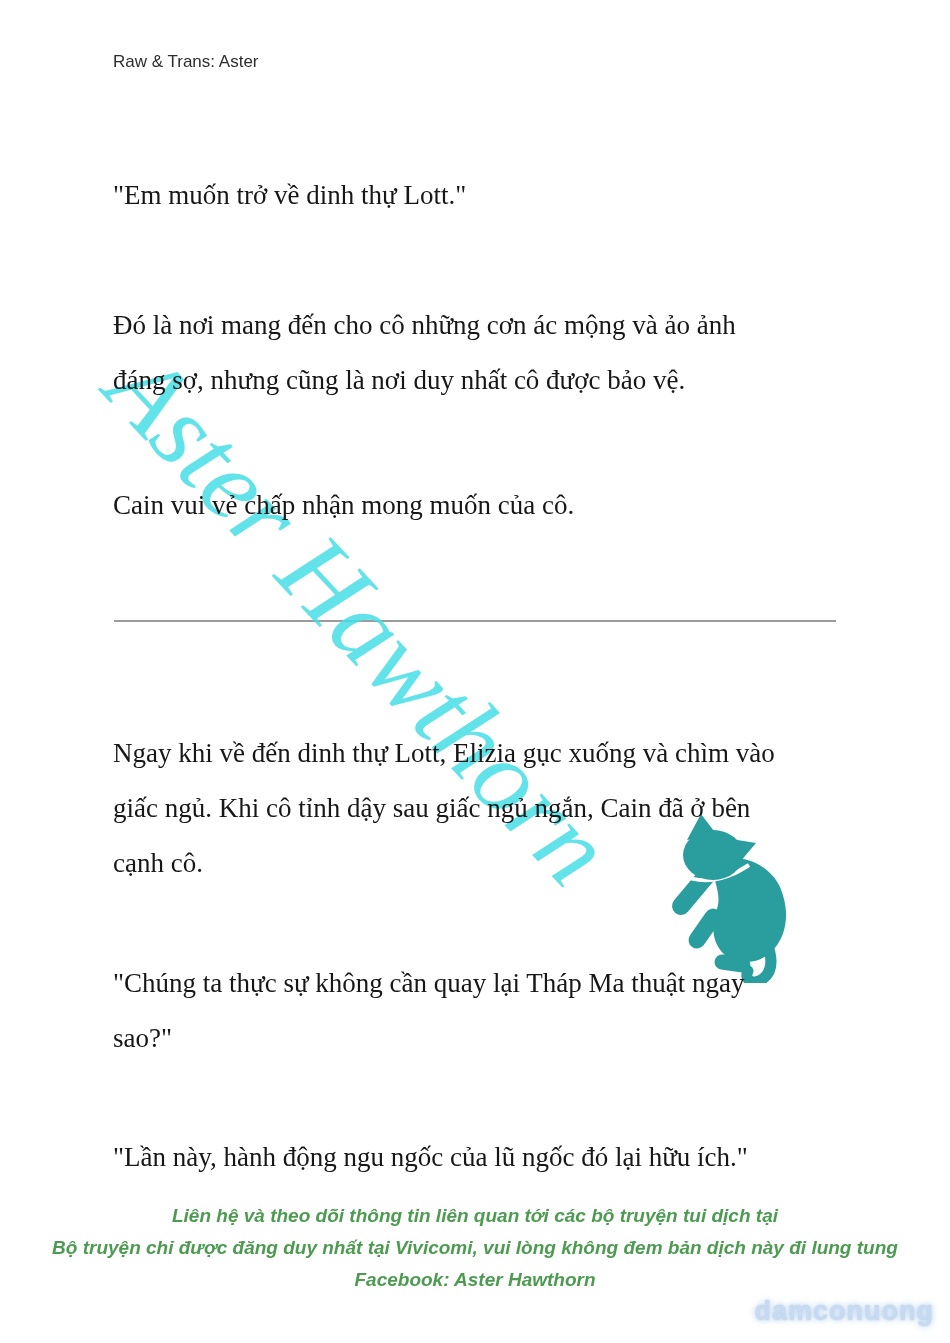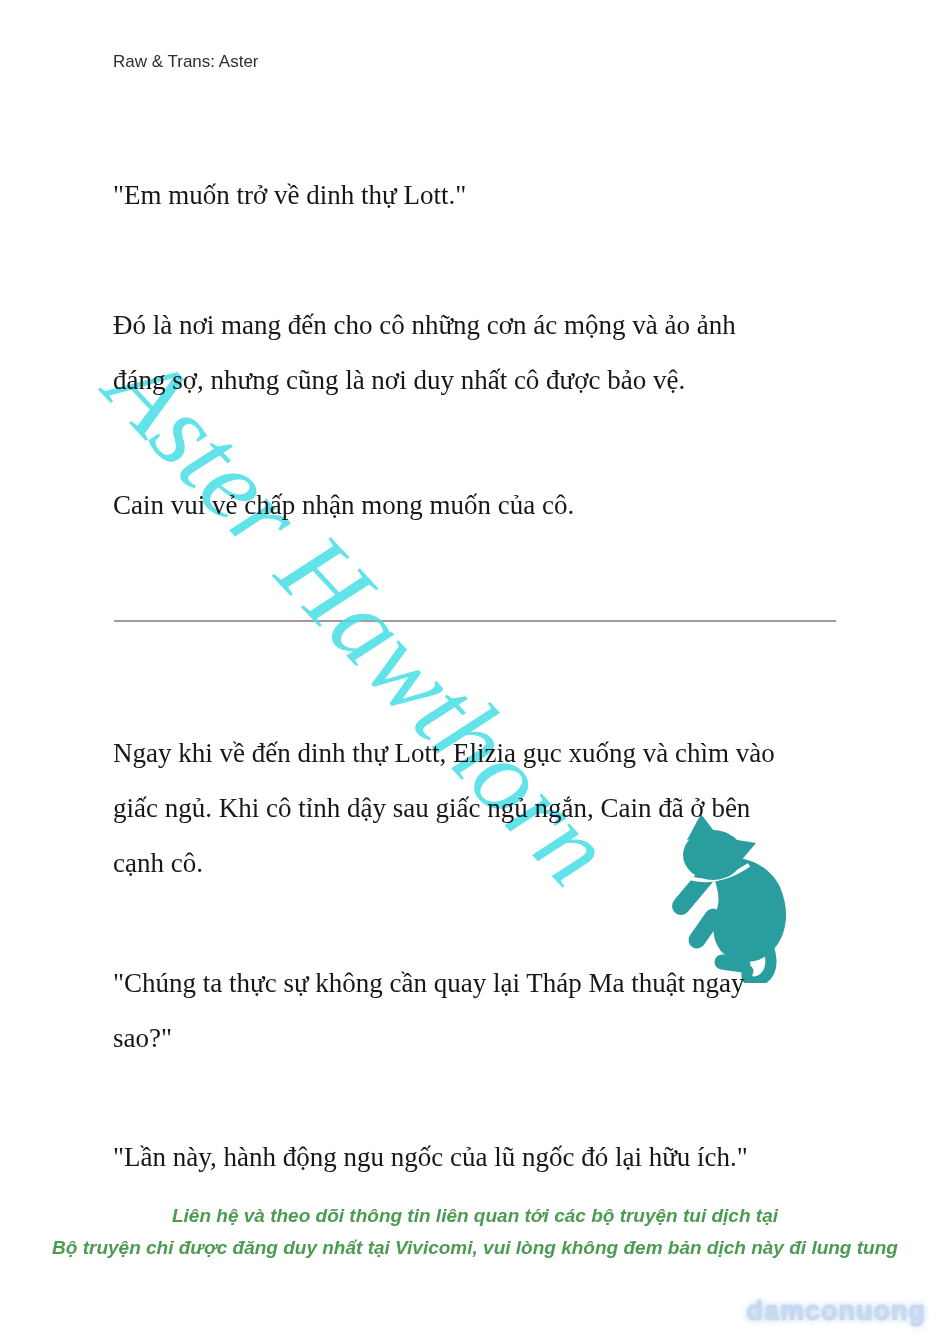--- a/index.html
+++ b/index.html
@@ -107,21 +107,21 @@
     z-index: 3;
   }
   .logo-left::first-letter {
     font-size: 46px;
     color: #8da2d6;
   }
 
   
   .logo-right {
     position: absolute;
-    right: 24px;
+    right: 16px;
     top: 1296px;
     font-family: "Liberation Sans", sans-serif;
     font-weight: bold;
     font-size: 27px;
     letter-spacing: 1px;
     color: #c7daf1;
     text-shadow: 0 0 7px #a8c6e8, 0 0 2px #bcd2ec;
     z-index: 3;
   }
 </style>
@@ -169,18 +169,19 @@
   </span>
 
   <p class="para" style="top:956px">"Chúng ta thực sự không cần quay lại Tháp Ma thuật ngay
 sao?"</p>
 
   <p class="para" style="top:1130px">"Lần này, hành động ngu ngốc của lũ ngốc đó lại hữu ích."</p>
 
   <div class="footer-note">
     <div>Liên hệ và theo dõi thông tin liên quan tới các bộ truyện tui dịch tại</div>
     <div>Bộ truyện chỉ được đăng duy nhất tại Vivicomi, vui lòng không đem bản dịch này đi lung tung</div>
+    <div>Facebook: Aster Hawthorn</div>
   </div>
 
 
   <div class="logo-right">damconuong</div>
 
 </div>
 
 </body></html>

